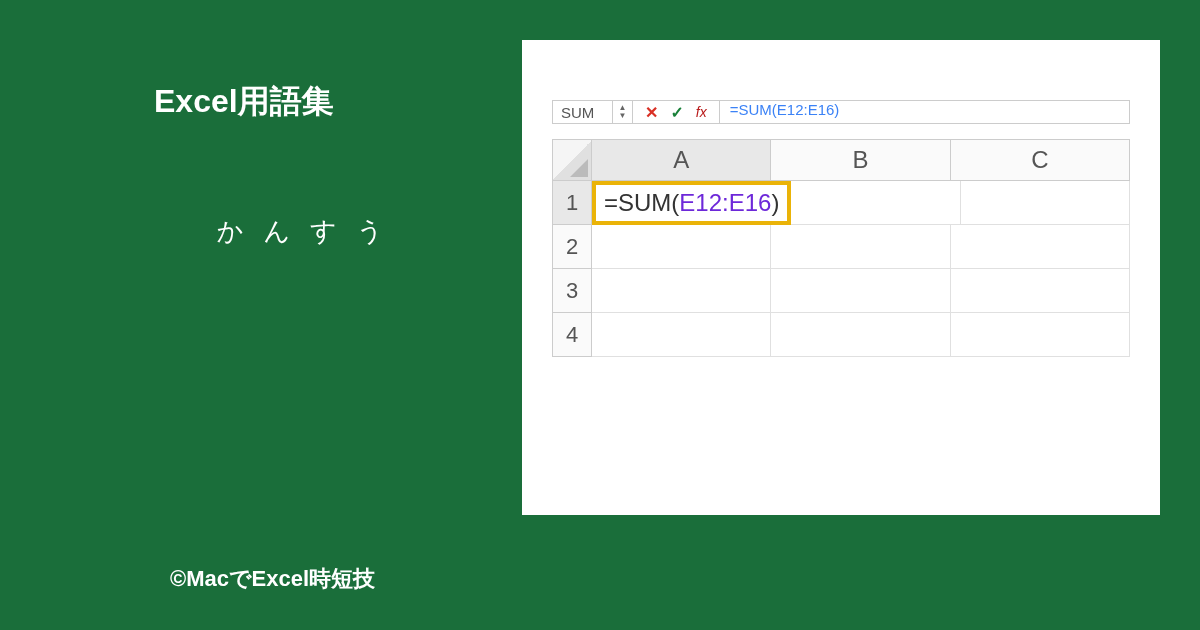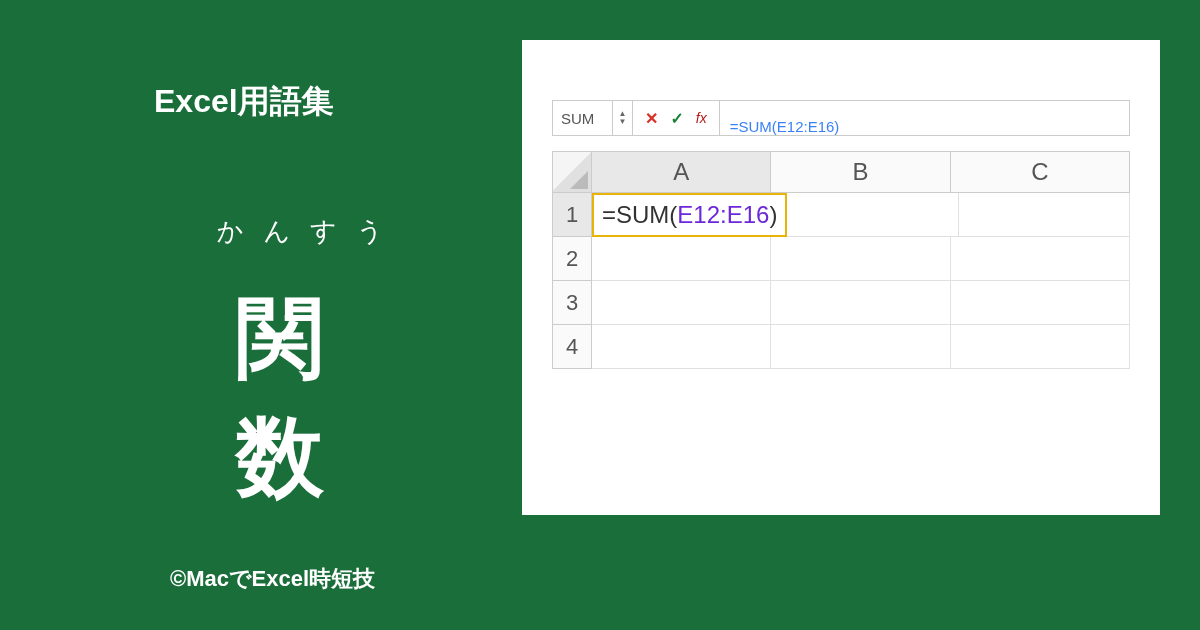--- a/index.html
+++ b/index.html
@@ -25,21 +25,21 @@
     .title {
       font-size: 32px;
       font-weight: bold;
       margin-bottom: 90px;
       margin-left: 44px;
     }
     .reading {
       font-size: 26px;
       letter-spacing: 20px;
       text-align: center;
-      margin-bottom: 30px;
+      margin-bottom: 42px;
     }
     .kanji {
       font-size: 88px;
       font-weight: bold;
       letter-spacing: 60px;
       text-align: center;
     }
     .copyright {
       position: absolute;
       left: 170px;
@@ -52,23 +52,23 @@
       position: absolute;
       right: 40px;
       top: 40px;
       width: 638px;
       height: 475px;
       background: #fff;
       padding: 60px 30px 30px 30px;
     }
     .formula-bar {
       display: flex;
-      align-items: flex-end;
-      border: 1px solid #ccc;
-      height: 36px;
+      align-items: flex-start;
+      border: 1px solid #ccc;
+      height: 24px;
       font-size: 15px;
       background: #fff;
     }
     .name-box {
       width: 60px;
       padding: 0 8px;
       border-right: 1px solid #ccc;
       color: #555;
       height: 100%;
       display: flex;
@@ -175,36 +175,35 @@
       flex: 1;
       border: 1px solid #e0e0e0;
       border-left: none;
       border-top: none;
       padding: 0 8px;
       display: flex;
       align-items: center;
       font-size: 24px;
     }
     .cell.active {
-      border: 2px solid #eab308;
+      border: 4px solid #eab308;
     }
     .formula-text {
       color: #333;
     }
     .formula-ref {
       color: #6d28d9;
     }
   </style>
 </head>
 <body>
 
 <div class="left-panel">
   <div class="title">Excel用語集</div>
   <div class="reading">かんすう</div>
-  <div class="kanji">関　数</div>
 </div>
 
 <div class="copyright">©MacでExcel時短技</div>
 
 <div class="excel-panel">
   <div class="formula-bar">
     <div class="name-box">SUM</div>
     <div class="stepper">
       <span class="stepper-up">▲</span>
       <span class="stepper-down">▼</span>

